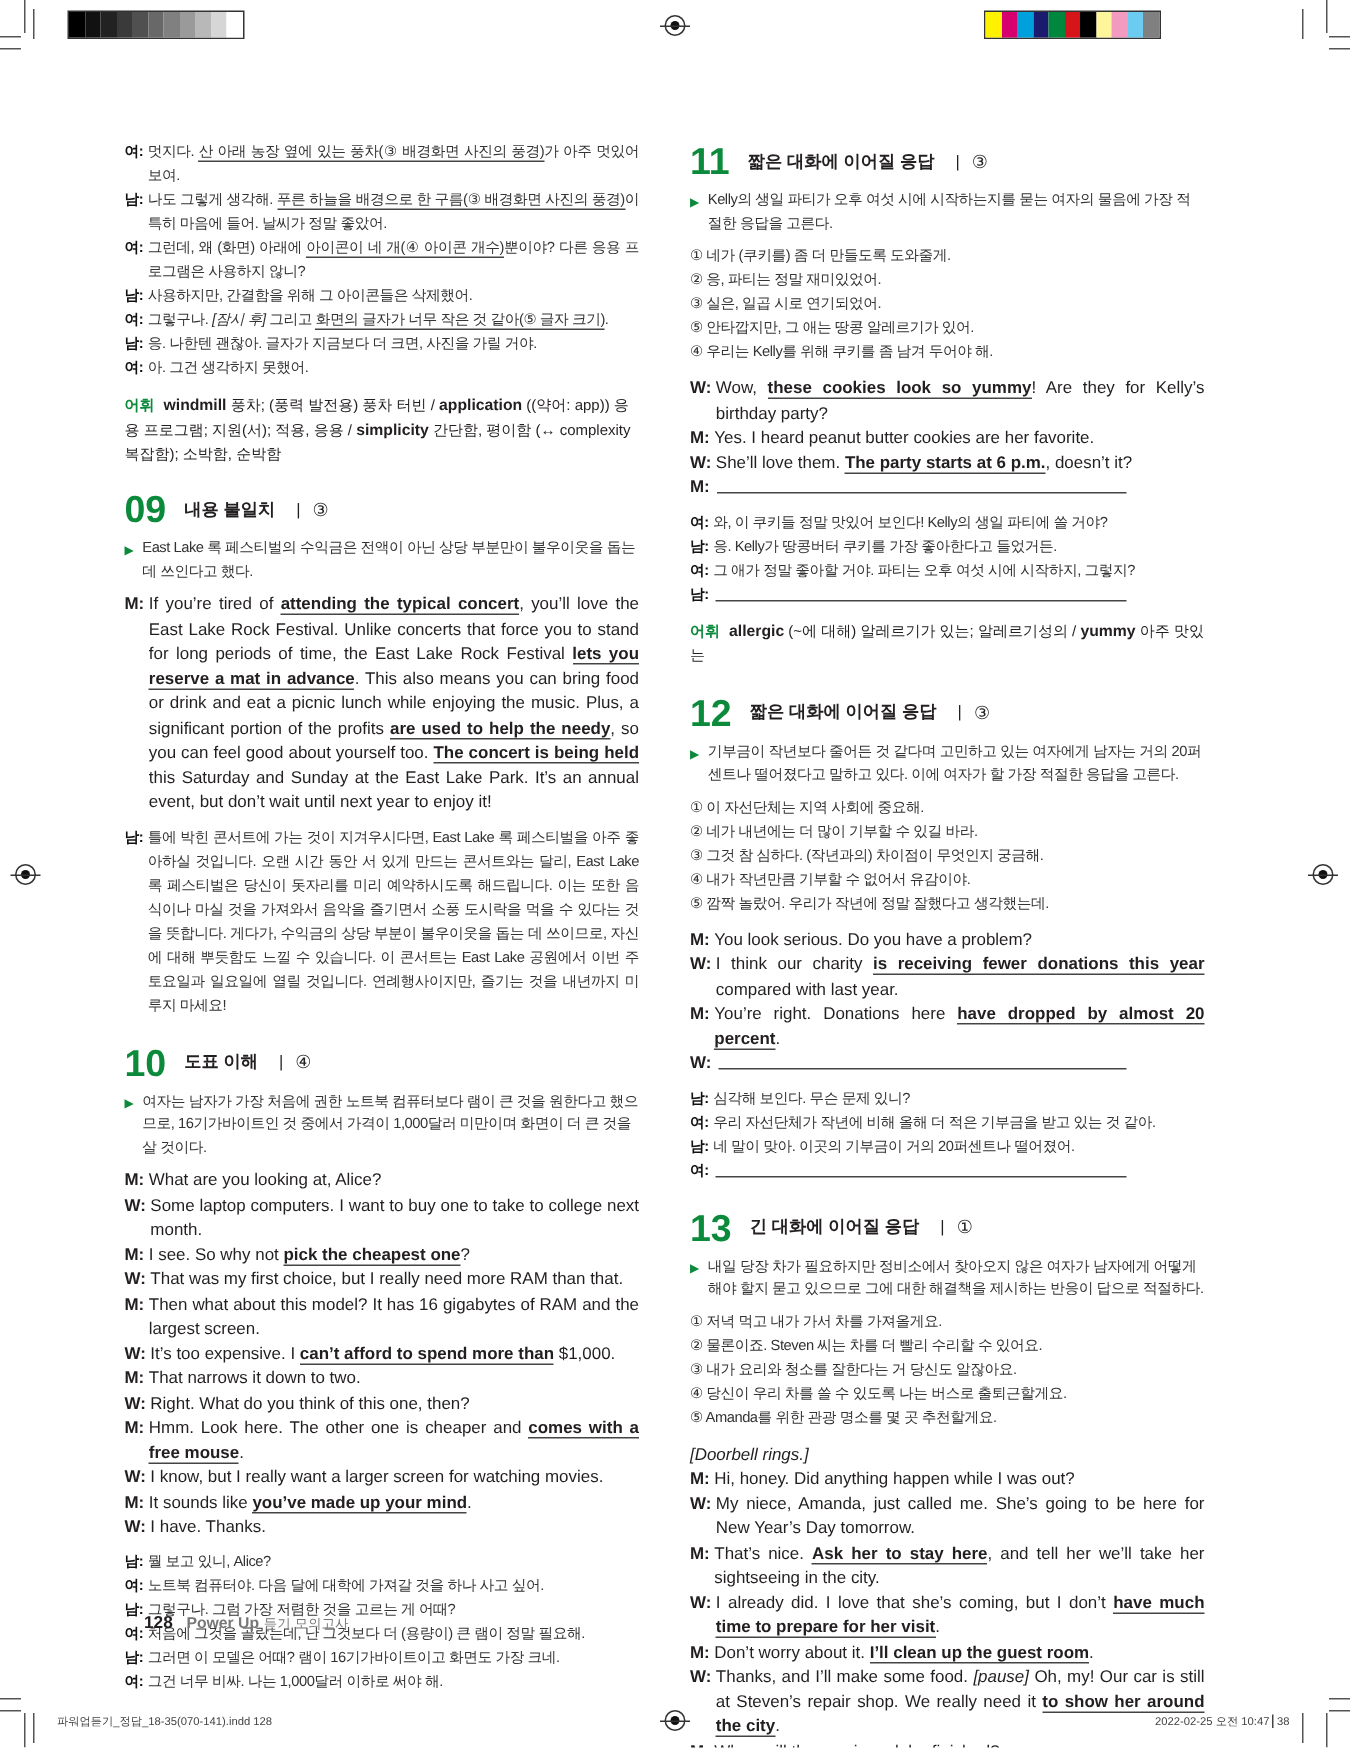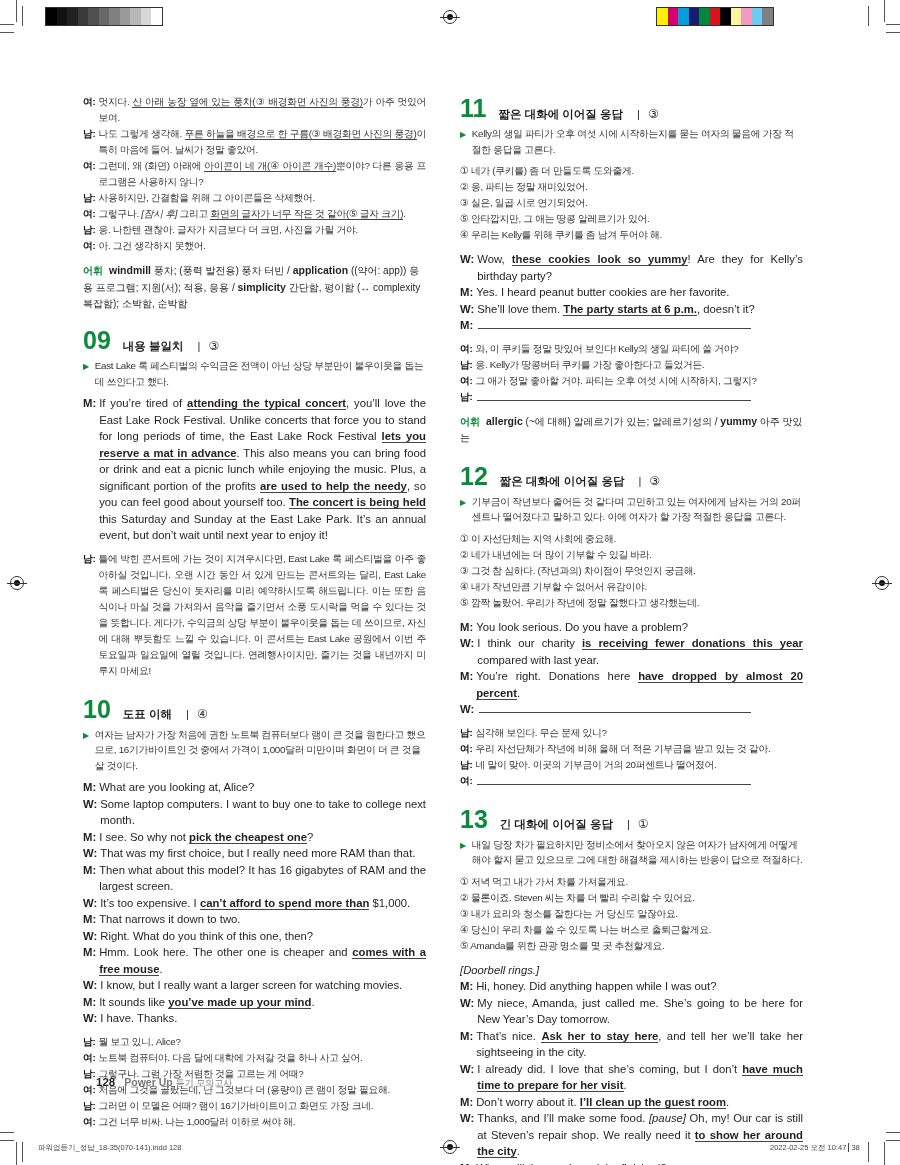--- a/index.html
+++ b/index.html
@@ -24,21 +24,21 @@
   .txt { flex: 1; text-align: justify; }
   .ko .spk { font-weight: bold; color: #111; }
 
   .b { font-weight: bold; border-bottom: 1px solid #444; }
   .i { font-style: italic; }
 
   .vocab { margin-top: 8px; font-size: 10px; line-height: 16px; }
   .vocab .tag { color: #0a8a3a; font-weight: bold; margin-right: 6px; }
   .vocab b { font-weight: bold; font-size: 10.5px; }
 
-  .qhead { display: flex; align-items: flex-end; margin-top: 14px; margin-bottom: 4px; }
+  .qhead { display: flex; align-items: center; margin-top: 14px; margin-bottom: 4px; }
   .qnum { font-size: 25px; font-weight: bold; color: #0a8a3a; letter-spacing: 0px; margin-right: 12px; line-height: 28px; }
   .qtype { font-size: 11.5px; font-weight: bold; margin-right: 10px; }
   .qans { font-size: 12px; }
   .qsep { margin: 0 8px 0 4px; font-size: 11px; }
 
   .explain { display: flex; font-size: 9.8px; line-height: 15.5px; color: #333; margin-bottom: 6px; letter-spacing: -0.3px; }
   .tri { color: #0a8a3a; font-size: 8px; padding-right: 6px; padding-top: 1px; }
 
   .opts { font-size: 9.8px; line-height: 16px; color: #333; margin-bottom: 8px; letter-spacing: -0.3px; }
 

